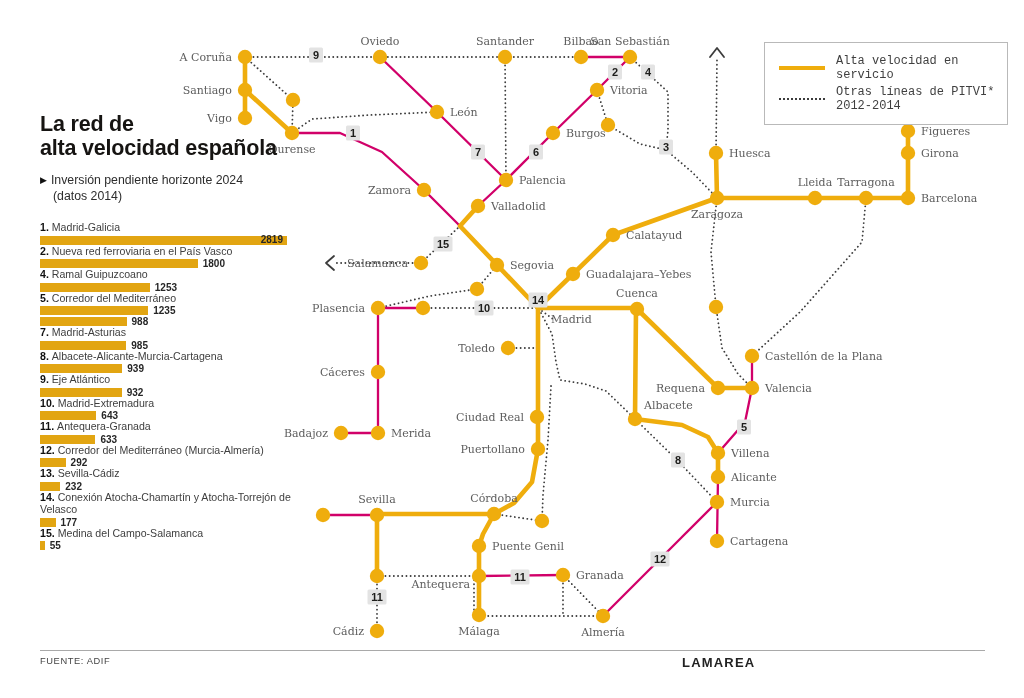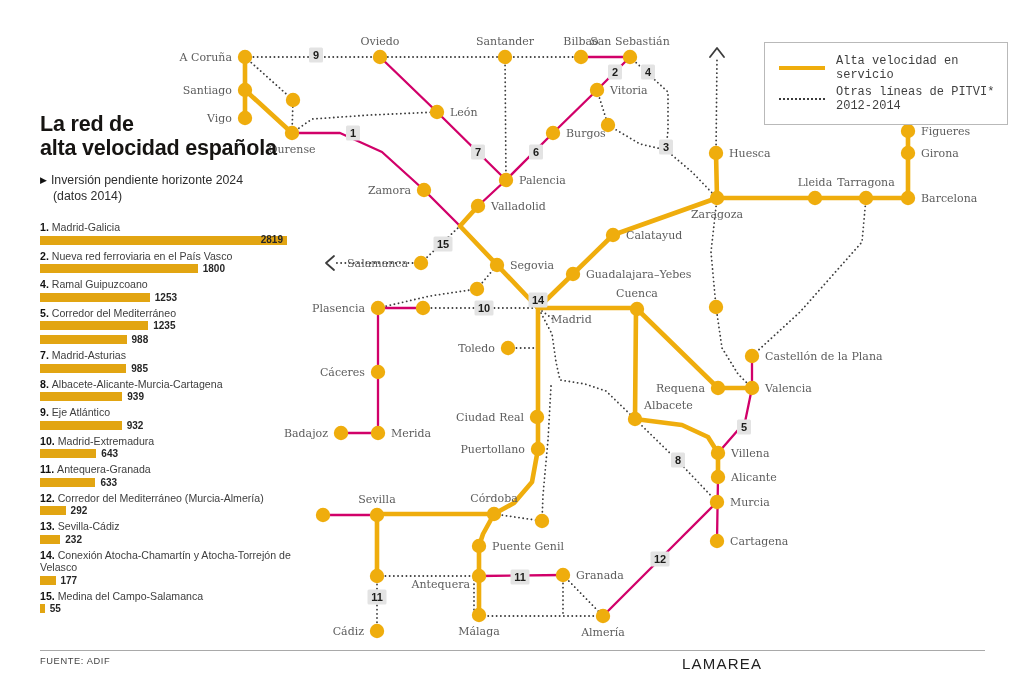--- a/index.html
+++ b/index.html
@@ -18,41 +18,41 @@
   .arrow-head{fill:#EFAD0D;}
   .arrow-chevron{stroke:#3c3c3c;stroke-width:1.8;fill:none;stroke-linecap:round;stroke-linejoin:round;}
 
   
   .left-panel{position:absolute;left:40px;top:112px;width:268px;}
   .title{font-size:21.5px;font-weight:bold;color:#161412;line-height:1.12;letter-spacing:-0.2px;}
   .subtitle{margin-top:13px;font-size:12.3px;color:#2d2d2d;line-height:1.3;}
   .subtitle .marker{font-size:9px;color:#111;margin-right:4px;vertical-align:1px;}
   .subtitle .indent{padding-left:13px;display:block;}
   .bars{margin-top:16px;}
-  .bar-item{margin-bottom:5px;}
+  .bar-item{}
   .bar-label{font-size:10.6px;color:#3e3e3e;line-height:1.18;}
   .bar-label b{color:#111;}
   .bar-row{display:flex;align-items:center;margin-top:2px;position:relative;}
   .bar{height:9px;background:#E2A512;position:relative;}
   .bar-val{font-size:10px;font-weight:bold;color:#262626;margin-left:5px;line-height:9px;}
   .bar-val.inside{position:absolute;right:4px;top:-1px;margin:0;}
 
   
   .legend{position:absolute;left:764px;top:42px;width:244px;border:1px solid #b9b9b9;background:#fff;box-sizing:border-box;padding:8px 10px 8px 14px;}
   .legend-row{display:flex;align-items:center;margin:3px 0;}
   .legend-sample{width:46px;margin-right:11px;flex:0 0 46px;}
   .ls-service{border-top:4px solid #EFAD0D;}
   .ls-construction{border-top:2.5px solid #D10069;}
   .ls-other{border-top:2px dotted #3c3c3c;}
   .legend-text{font-size:12px;color:#3f3f3f;font-family:Liberation Mono, monospace;}
 
   
   .footer-rule{position:absolute;left:40px;top:650px;width:945px;border-top:1px solid #a9a9a9;}
   .footer-source{position:absolute;left:40px;top:656px;font-size:9.3px;letter-spacing:0.6px;color:#444;}
-  .footer-brand{position:absolute;left:637px;top:655px;font-size:15px;font-weight:normal;letter-spacing:1.2px;color:#222;padding-left:45px;}
+  .footer-brand{position:absolute;left:637px;top:655px;font-size:13px;font-weight:bold;letter-spacing:1.2px;color:#222;padding-left:45px;}
 </style>
 </head>
 <body>
 
 <div class="canvas">
 
   <svg id="map" width="1024" height="698" viewBox="0 0 1024 698">
       <path d="M 245,57 L 581,57" class="line-pitvi"></path>
       <path d="M 245,57 L 293,100 L 292,133" class="line-pitvi"></path>
       <path d="M 292,133 L 312,119 L 370,115 L 437,112" class="line-pitvi"></path>

